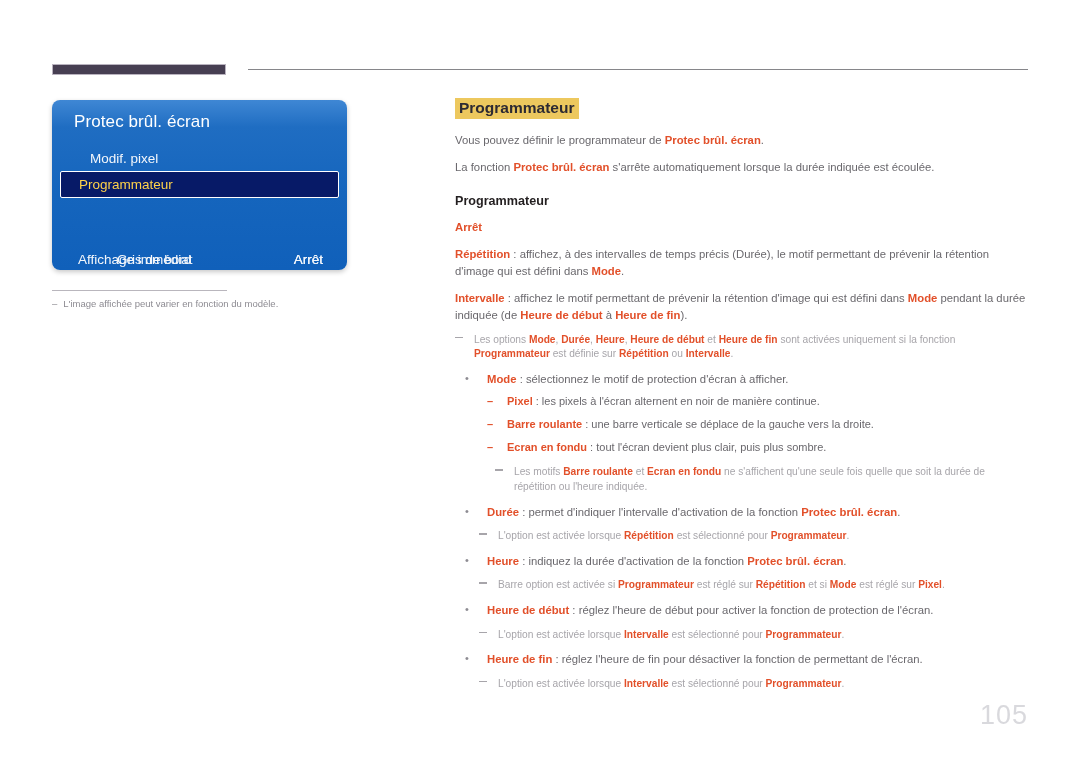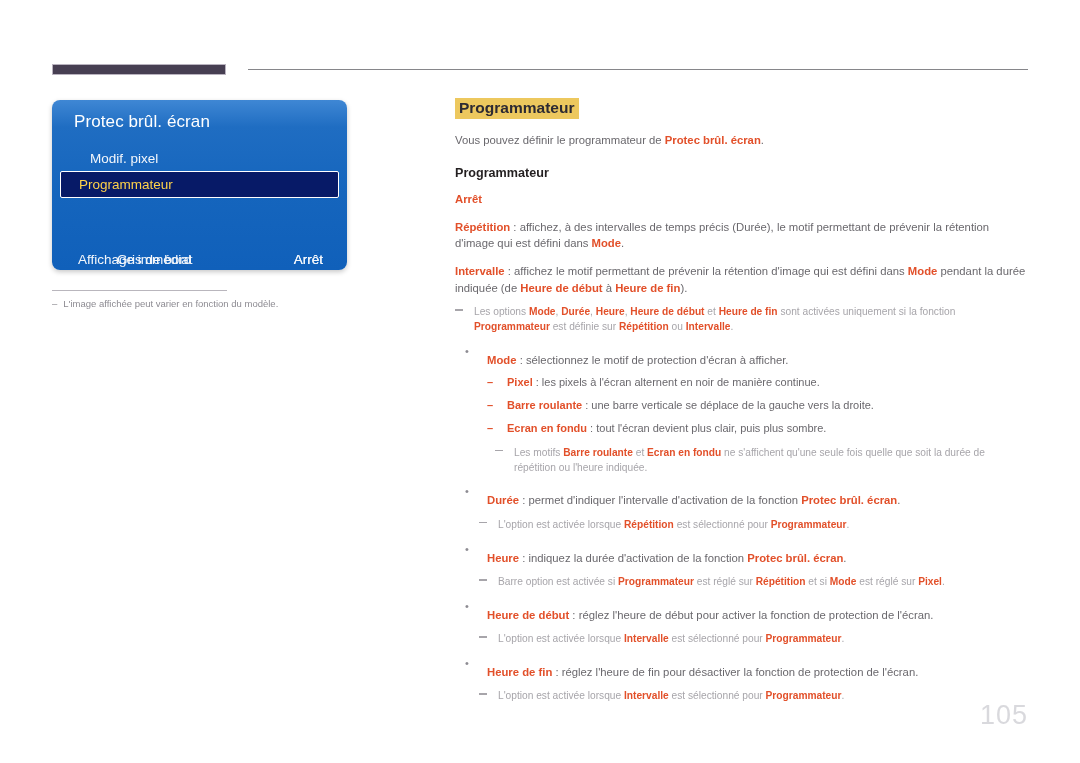--- a/index.html
+++ b/index.html
@@ -213,21 +213,21 @@
     line-height: 1.45;
     color: #6a686d;
   }
   .bullet .dot {
     flex: 0 0 auto;
     width: 22px;
     color: #8d8b92;
     font-size: 11px;
     text-align: left;
   }
-  .bullet .txt { flex: 1 1 auto; margin-top: 8px; }
+  .bullet .txt { flex: 1 1 auto; }
 
   
   .sub-bullet {
     display: flex;
     margin-top: 7px;
     margin-left: 32px;
     font-size: 11px;
     line-height: 1.45;
     color: #6a686d;
   }
@@ -289,20 +289,21 @@
     <span>L'image affichée peut varier en fonction du modèle.</span>
   </div>
 </div>
 
 <div class="right-col">
 
   <div class="sec-title">Programmateur</div>
 
   <p class="intro first"><span>Vous pouvez définir le programmateur de </span><span class="kw">Protec brûl. écran</span><span>.</span></p>
 
+  <p class="intro"><span>La fonction </span><span class="kw">Protec brûl. écran</span><span> s'arrête automatiquement lorsque la durée indiquée est écoulée.</span></p>
 
   <p class="sub-head">Programmateur</p>
 
   <p class="para"><span class="kw">Arrêt</span></p>
 
   <p class="para"><span class="kw">Répétition</span><span> : affichez, à des intervalles de temps précis (Durée), le motif permettant de prévenir la rétention d'image qui est défini dans </span><span class="kw">Mode</span><span>.</span></p>
 
   <p class="para"><span class="kw">Intervalle</span><span> : affichez le motif permettant de prévenir la rétention d'image qui est défini dans </span><span class="kw">Mode</span><span> pendant la durée indiquée (de </span><span class="kw">Heure de début</span><span> à </span><span class="kw">Heure de fin</span><span>).</span></p>
 
   <div class="note">
@@ -360,21 +361,21 @@
     <span class="txt"><span class="kw">Heure de début</span><span> : réglez l'heure de début pour activer la fonction de protection de l'écran.</span></span>
   </div>
 
   <div class="note ind1">
     <span class="mark"></span>
     <span class="txt"><span>L'option est activée lorsque </span><span class="kw">Intervalle</span><span> est sélectionné pour </span><span class="kw">Programmateur</span><span>.</span></span>
   </div>
 
   <div class="bullet">
     <span class="dot">•</span>
-    <span class="txt"><span class="kw">Heure de fin</span><span> : réglez l'heure de fin pour désactiver la fonction de protection de l'écran.</span></span>
+    <span class="txt"><span class="kw">Heure de fin</span><span> : réglez l'heure de fin pour désactiver la fonction de permettant de l'écran.</span></span>
   </div>
 
   <div class="note ind1">
     <span class="mark"></span>
     <span class="txt"><span>L'option est activée lorsque </span><span class="kw">Intervalle</span><span> est sélectionné pour </span><span class="kw">Programmateur</span><span>.</span></span>
   </div>
 
 </div>
 
 <div class="page-num">105</div>

